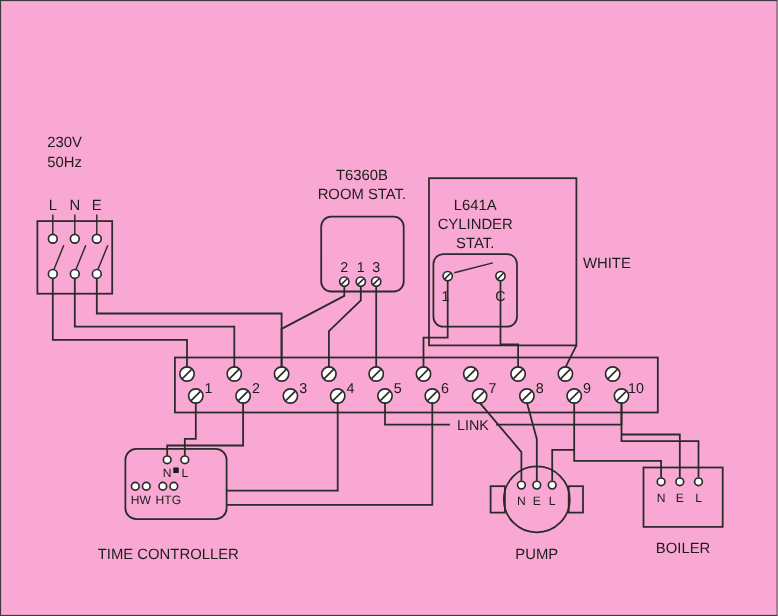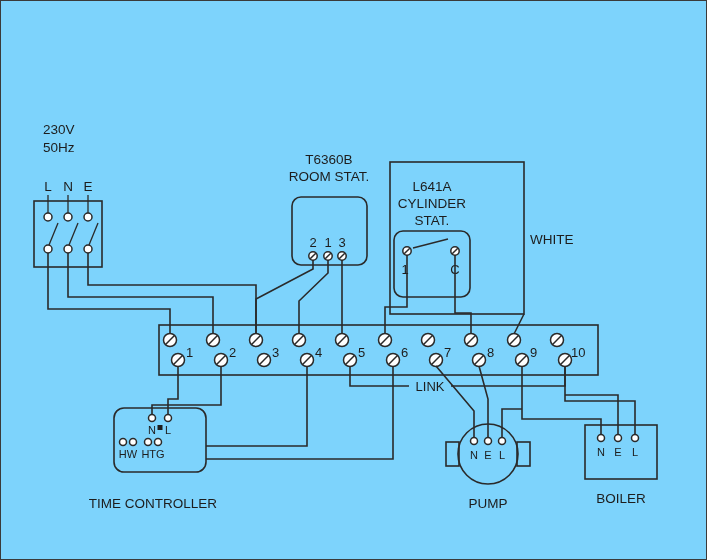--- a/index.html
+++ b/index.html
@@ -1,19 +1,19 @@
 <!DOCTYPE html>
 <html><head>
 <meta charset="utf-8">
 <style>
   html,body{margin:0;padding:0;background:#f4f4f4;}
   .canvas{
     position:relative;
     width:707px;height:560px;
-    background:#7dd3fc;
+    background:#f9a8d4;
     border:1px solid #3a3a3a;
     box-sizing:border-box;
     font-family:"Liberation Sans", sans-serif;
     overflow:hidden;
   }
   svg{display:block;}
   .wire, .box{stroke:#2a2a2a;stroke-width:1.6;fill:none;}
   .thin{stroke:#2a2a2a;stroke-width:1.3;fill:none;}
   .screw-c{stroke:#2a2a2a;stroke-width:1.5;fill:#ffffff;}
   .slot{stroke:#2a2a2a;stroke-width:1.5;}

